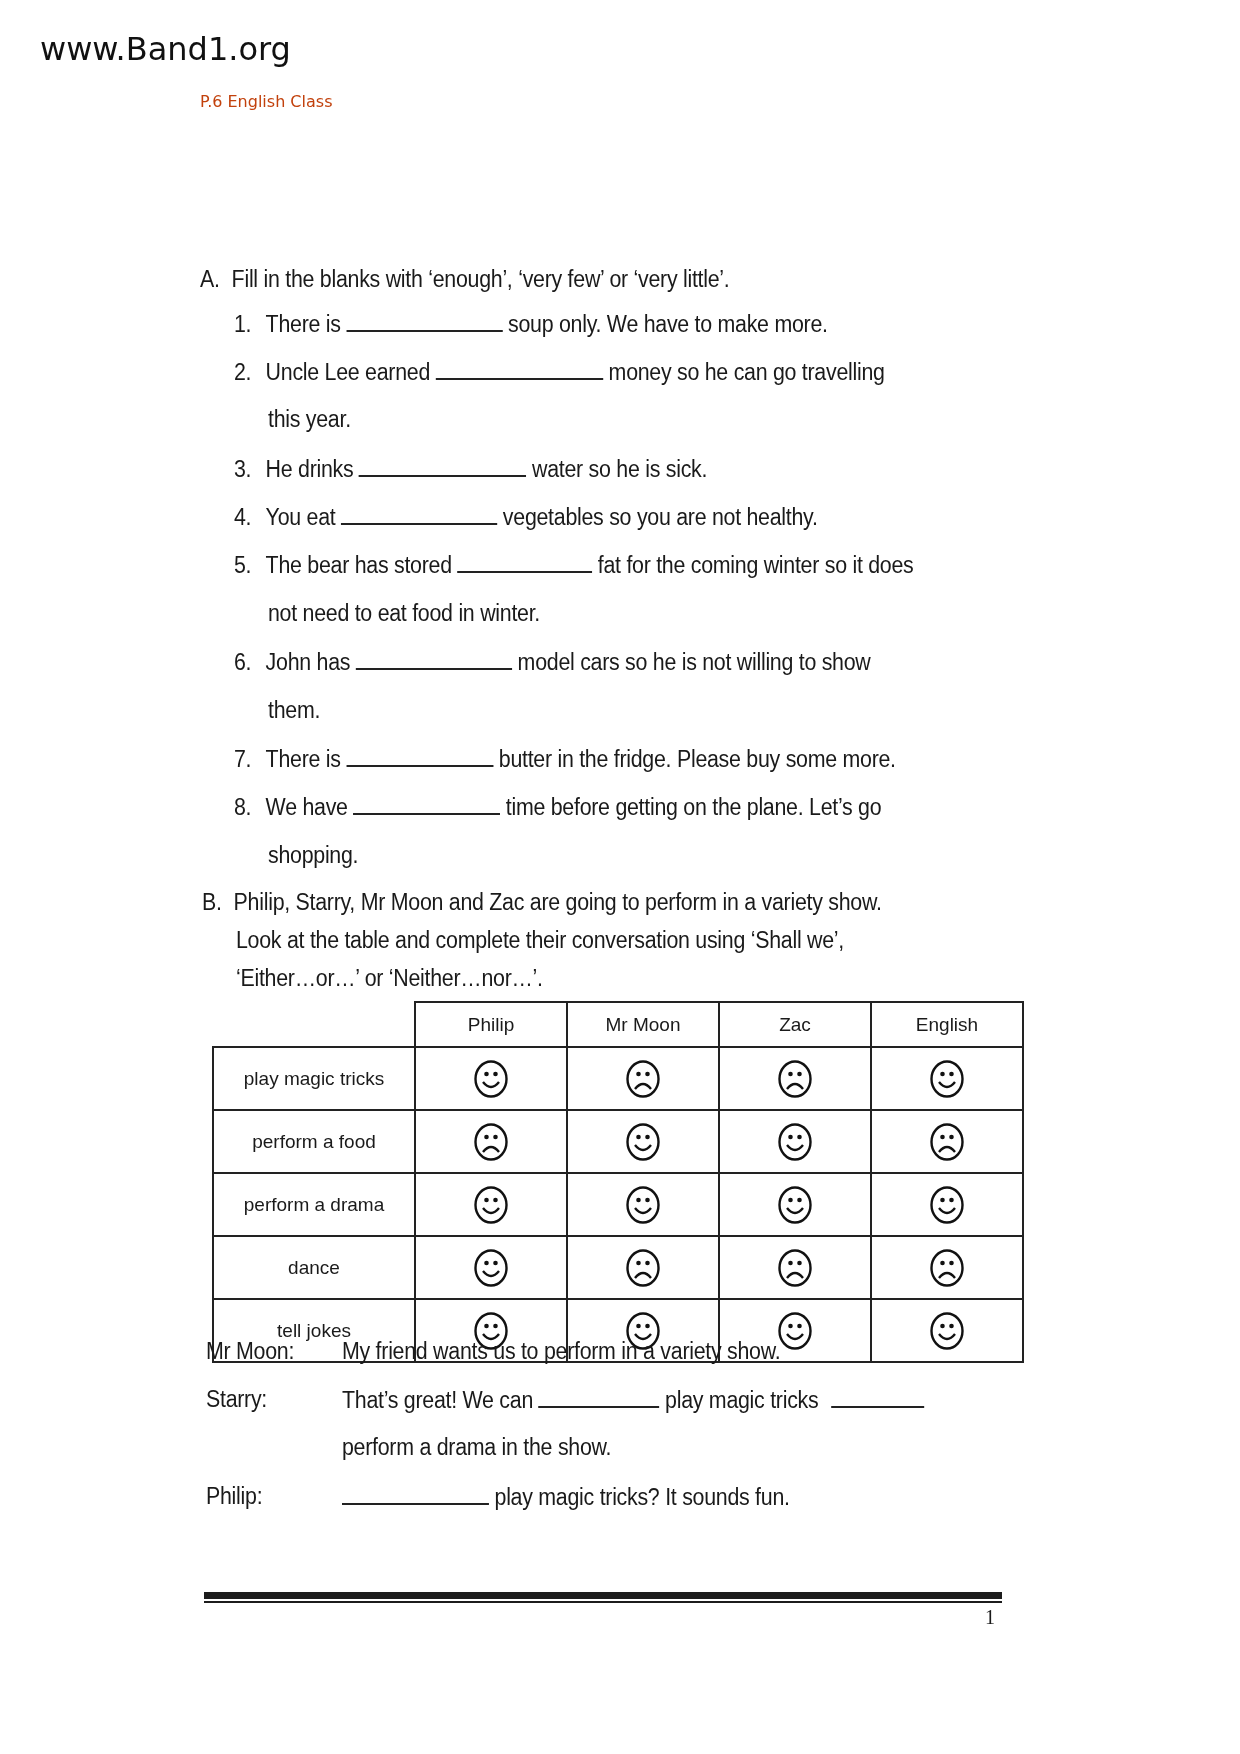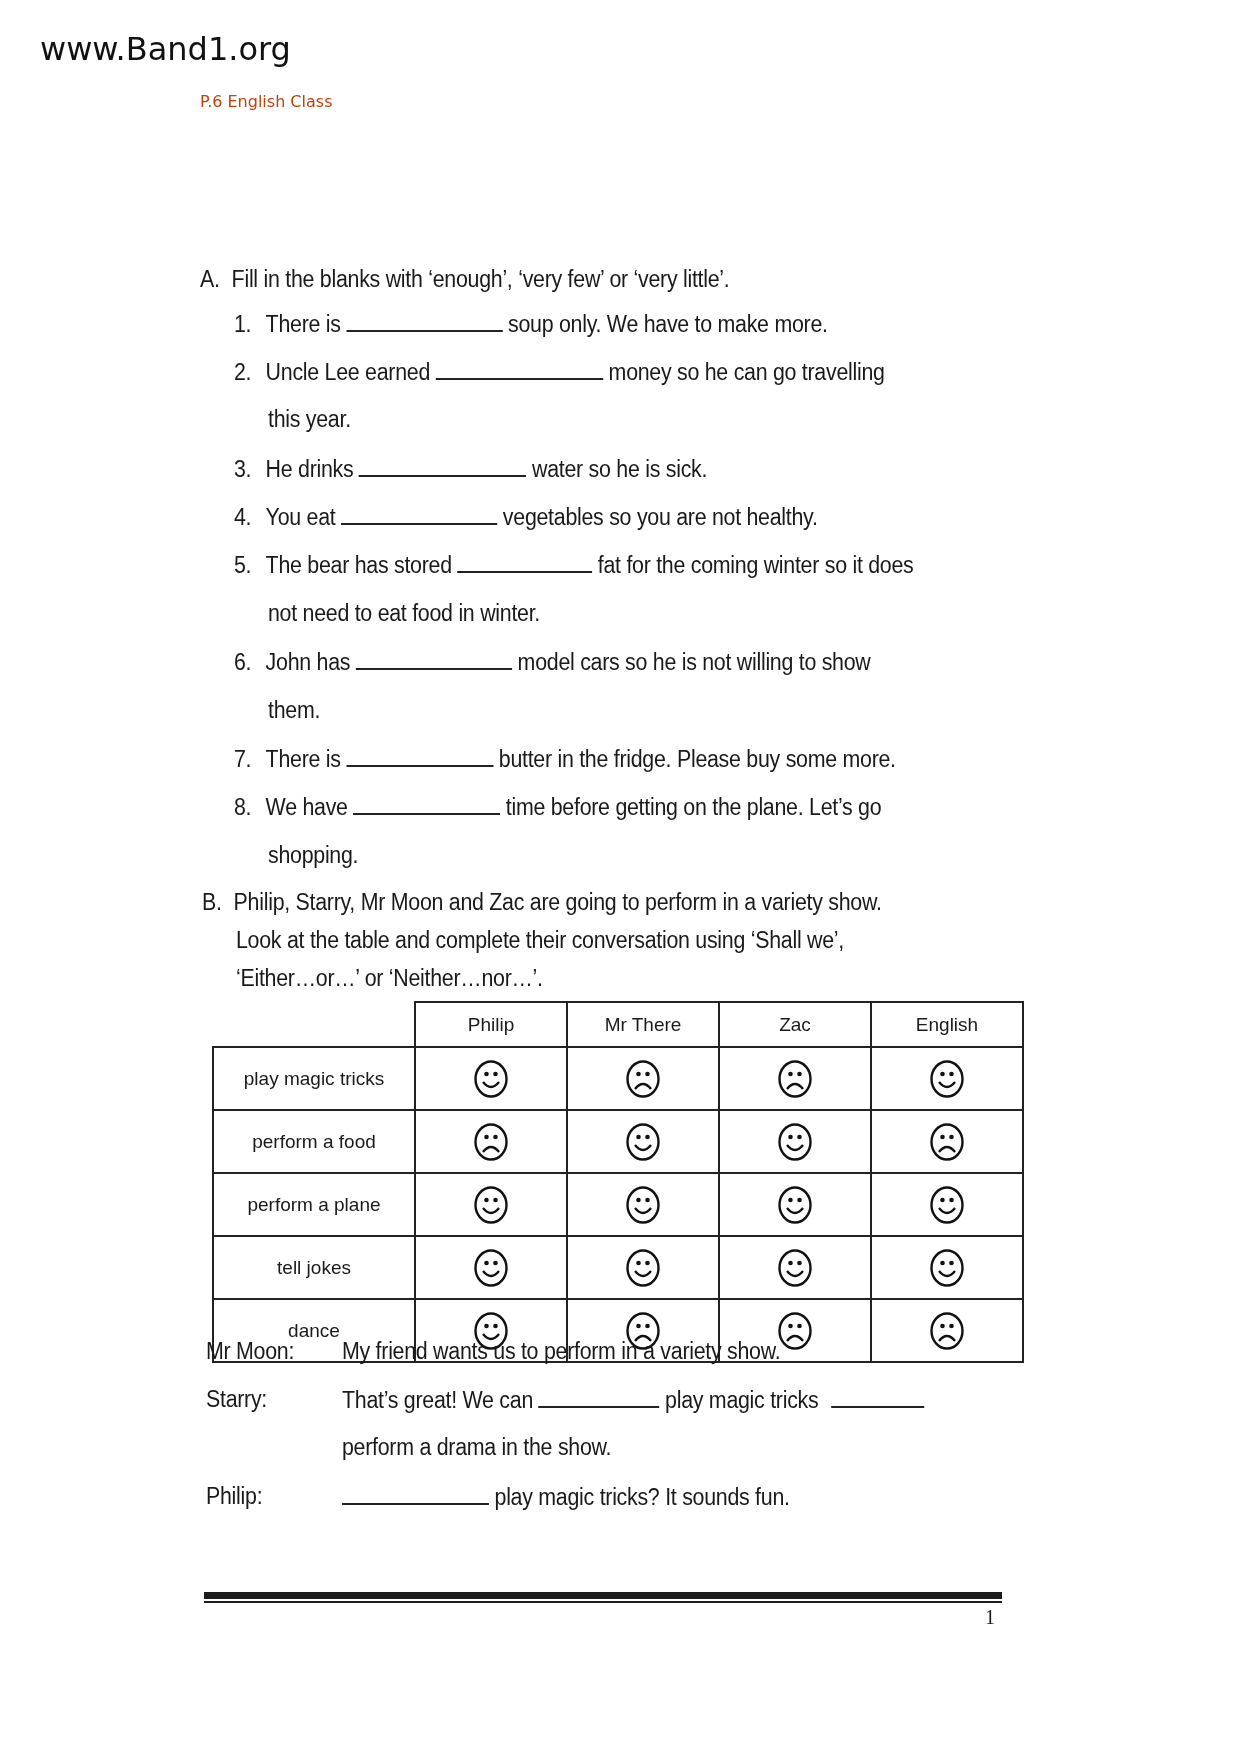--- a/index.html
+++ b/index.html
@@ -58,21 +58,21 @@
   <span class="num">B.</span><span>Philip, Starry, Mr Moon and Zac are going to perform in a variety show.</span>
 </div>
 <div class="abs txt" style="left:236px; top:927px;">Look at the table and complete their conversation using ‘Shall we’,</div>
 <div class="abs txt" style="left:236px; top:965px;">‘Either…or…’ or ‘Neither…nor…’.</div>
 
 <table class="grid">
   <thead>
     <tr>
       <th class="empty lbl"></th>
       <th class="col">Philip</th>
-      <th class="col">Mr There</th>
+      <th class="col">Mr Moon</th>
       <th class="col">Zac</th>
       <th class="col">English</th>
     </tr>
   </thead>
   <tbody id="table-body">
       <tr>
         <td class="lbl">play magic tricks</td>
         <td class="col"><span><svg class="face" viewBox="0 0 36 40">
               <ellipse cx="18" cy="20" rx="15.5" ry="17.5" fill="none" stroke="#111" stroke-width="2.4"></ellipse>
               <circle cx="13.5" cy="15" r="2.3" fill="#111"></circle>
@@ -119,44 +119,71 @@
               <path d="M10 23 Q18 33 26 23" fill="none" stroke="#111" stroke-width="2.4"></path>
             </svg></span></td>
         <td class="col"><span><svg class="face" viewBox="0 0 36 40">
               <ellipse cx="18" cy="20" rx="15.5" ry="17.5" fill="none" stroke="#111" stroke-width="2.4"></ellipse>
               <circle cx="13.5" cy="15" r="2.3" fill="#111"></circle>
               <circle cx="22.5" cy="15" r="2.3" fill="#111"></circle>
               <path d="M10 30 Q18 20 26 30" fill="none" stroke="#111" stroke-width="2.4"></path>
             </svg></span></td>
       </tr>
       <tr>
-        <td class="lbl">perform a plane</td>
-        <td class="col"><span><svg class="face" viewBox="0 0 36 40">
-              <ellipse cx="18" cy="20" rx="15.5" ry="17.5" fill="none" stroke="#111" stroke-width="2.4"></ellipse>
-              <circle cx="13.5" cy="15" r="2.3" fill="#111"></circle>
-              <circle cx="22.5" cy="15" r="2.3" fill="#111"></circle>
-              <path d="M10 23 Q18 33 26 23" fill="none" stroke="#111" stroke-width="2.4"></path>
-            </svg></span></td>
-        <td class="col"><span><svg class="face" viewBox="0 0 36 40">
-              <ellipse cx="18" cy="20" rx="15.5" ry="17.5" fill="none" stroke="#111" stroke-width="2.4"></ellipse>
-              <circle cx="13.5" cy="15" r="2.3" fill="#111"></circle>
-              <circle cx="22.5" cy="15" r="2.3" fill="#111"></circle>
-              <path d="M10 23 Q18 33 26 23" fill="none" stroke="#111" stroke-width="2.4"></path>
-            </svg></span></td>
-        <td class="col"><span><svg class="face" viewBox="0 0 36 40">
-              <ellipse cx="18" cy="20" rx="15.5" ry="17.5" fill="none" stroke="#111" stroke-width="2.4"></ellipse>
-              <circle cx="13.5" cy="15" r="2.3" fill="#111"></circle>
-              <circle cx="22.5" cy="15" r="2.3" fill="#111"></circle>
-              <path d="M10 23 Q18 33 26 23" fill="none" stroke="#111" stroke-width="2.4"></path>
-            </svg></span></td>
-        <td class="col"><span><svg class="face" viewBox="0 0 36 40">
-              <ellipse cx="18" cy="20" rx="15.5" ry="17.5" fill="none" stroke="#111" stroke-width="2.4"></ellipse>
-              <circle cx="13.5" cy="15" r="2.3" fill="#111"></circle>
-              <circle cx="22.5" cy="15" r="2.3" fill="#111"></circle>
-              <path d="M10 23 Q18 33 26 23" fill="none" stroke="#111" stroke-width="2.4"></path>
+        <td class="lbl">perform a drama</td>
+        <td class="col"><span><svg class="face" viewBox="0 0 36 40">
+              <ellipse cx="18" cy="20" rx="15.5" ry="17.5" fill="none" stroke="#111" stroke-width="2.4"></ellipse>
+              <circle cx="13.5" cy="15" r="2.3" fill="#111"></circle>
+              <circle cx="22.5" cy="15" r="2.3" fill="#111"></circle>
+              <path d="M10 23 Q18 33 26 23" fill="none" stroke="#111" stroke-width="2.4"></path>
+            </svg></span></td>
+        <td class="col"><span><svg class="face" viewBox="0 0 36 40">
+              <ellipse cx="18" cy="20" rx="15.5" ry="17.5" fill="none" stroke="#111" stroke-width="2.4"></ellipse>
+              <circle cx="13.5" cy="15" r="2.3" fill="#111"></circle>
+              <circle cx="22.5" cy="15" r="2.3" fill="#111"></circle>
+              <path d="M10 23 Q18 33 26 23" fill="none" stroke="#111" stroke-width="2.4"></path>
+            </svg></span></td>
+        <td class="col"><span><svg class="face" viewBox="0 0 36 40">
+              <ellipse cx="18" cy="20" rx="15.5" ry="17.5" fill="none" stroke="#111" stroke-width="2.4"></ellipse>
+              <circle cx="13.5" cy="15" r="2.3" fill="#111"></circle>
+              <circle cx="22.5" cy="15" r="2.3" fill="#111"></circle>
+              <path d="M10 23 Q18 33 26 23" fill="none" stroke="#111" stroke-width="2.4"></path>
+            </svg></span></td>
+        <td class="col"><span><svg class="face" viewBox="0 0 36 40">
+              <ellipse cx="18" cy="20" rx="15.5" ry="17.5" fill="none" stroke="#111" stroke-width="2.4"></ellipse>
+              <circle cx="13.5" cy="15" r="2.3" fill="#111"></circle>
+              <circle cx="22.5" cy="15" r="2.3" fill="#111"></circle>
+              <path d="M10 23 Q18 33 26 23" fill="none" stroke="#111" stroke-width="2.4"></path>
+            </svg></span></td>
+      </tr>
+      <tr>
+        <td class="lbl">dance</td>
+        <td class="col"><span><svg class="face" viewBox="0 0 36 40">
+              <ellipse cx="18" cy="20" rx="15.5" ry="17.5" fill="none" stroke="#111" stroke-width="2.4"></ellipse>
+              <circle cx="13.5" cy="15" r="2.3" fill="#111"></circle>
+              <circle cx="22.5" cy="15" r="2.3" fill="#111"></circle>
+              <path d="M10 23 Q18 33 26 23" fill="none" stroke="#111" stroke-width="2.4"></path>
+            </svg></span></td>
+        <td class="col"><span><svg class="face" viewBox="0 0 36 40">
+              <ellipse cx="18" cy="20" rx="15.5" ry="17.5" fill="none" stroke="#111" stroke-width="2.4"></ellipse>
+              <circle cx="13.5" cy="15" r="2.3" fill="#111"></circle>
+              <circle cx="22.5" cy="15" r="2.3" fill="#111"></circle>
+              <path d="M10 30 Q18 20 26 30" fill="none" stroke="#111" stroke-width="2.4"></path>
+            </svg></span></td>
+        <td class="col"><span><svg class="face" viewBox="0 0 36 40">
+              <ellipse cx="18" cy="20" rx="15.5" ry="17.5" fill="none" stroke="#111" stroke-width="2.4"></ellipse>
+              <circle cx="13.5" cy="15" r="2.3" fill="#111"></circle>
+              <circle cx="22.5" cy="15" r="2.3" fill="#111"></circle>
+              <path d="M10 30 Q18 20 26 30" fill="none" stroke="#111" stroke-width="2.4"></path>
+            </svg></span></td>
+        <td class="col"><span><svg class="face" viewBox="0 0 36 40">
+              <ellipse cx="18" cy="20" rx="15.5" ry="17.5" fill="none" stroke="#111" stroke-width="2.4"></ellipse>
+              <circle cx="13.5" cy="15" r="2.3" fill="#111"></circle>
+              <circle cx="22.5" cy="15" r="2.3" fill="#111"></circle>
+              <path d="M10 30 Q18 20 26 30" fill="none" stroke="#111" stroke-width="2.4"></path>
             </svg></span></td>
       </tr>
       <tr>
         <td class="lbl">tell jokes</td>
         <td class="col"><span><svg class="face" viewBox="0 0 36 40">
               <ellipse cx="18" cy="20" rx="15.5" ry="17.5" fill="none" stroke="#111" stroke-width="2.4"></ellipse>
               <circle cx="13.5" cy="15" r="2.3" fill="#111"></circle>
               <circle cx="22.5" cy="15" r="2.3" fill="#111"></circle>
               <path d="M10 23 Q18 33 26 23" fill="none" stroke="#111" stroke-width="2.4"></path>
             </svg></span></td>
@@ -170,47 +197,20 @@
               <ellipse cx="18" cy="20" rx="15.5" ry="17.5" fill="none" stroke="#111" stroke-width="2.4"></ellipse>
               <circle cx="13.5" cy="15" r="2.3" fill="#111"></circle>
               <circle cx="22.5" cy="15" r="2.3" fill="#111"></circle>
               <path d="M10 23 Q18 33 26 23" fill="none" stroke="#111" stroke-width="2.4"></path>
             </svg></span></td>
         <td class="col"><span><svg class="face" viewBox="0 0 36 40">
               <ellipse cx="18" cy="20" rx="15.5" ry="17.5" fill="none" stroke="#111" stroke-width="2.4"></ellipse>
               <circle cx="13.5" cy="15" r="2.3" fill="#111"></circle>
               <circle cx="22.5" cy="15" r="2.3" fill="#111"></circle>
               <path d="M10 23 Q18 33 26 23" fill="none" stroke="#111" stroke-width="2.4"></path>
-            </svg></span></td>
-      </tr>
-      <tr>
-        <td class="lbl">dance</td>
-        <td class="col"><span><svg class="face" viewBox="0 0 36 40">
-              <ellipse cx="18" cy="20" rx="15.5" ry="17.5" fill="none" stroke="#111" stroke-width="2.4"></ellipse>
-              <circle cx="13.5" cy="15" r="2.3" fill="#111"></circle>
-              <circle cx="22.5" cy="15" r="2.3" fill="#111"></circle>
-              <path d="M10 23 Q18 33 26 23" fill="none" stroke="#111" stroke-width="2.4"></path>
-            </svg></span></td>
-        <td class="col"><span><svg class="face" viewBox="0 0 36 40">
-              <ellipse cx="18" cy="20" rx="15.5" ry="17.5" fill="none" stroke="#111" stroke-width="2.4"></ellipse>
-              <circle cx="13.5" cy="15" r="2.3" fill="#111"></circle>
-              <circle cx="22.5" cy="15" r="2.3" fill="#111"></circle>
-              <path d="M10 30 Q18 20 26 30" fill="none" stroke="#111" stroke-width="2.4"></path>
-            </svg></span></td>
-        <td class="col"><span><svg class="face" viewBox="0 0 36 40">
-              <ellipse cx="18" cy="20" rx="15.5" ry="17.5" fill="none" stroke="#111" stroke-width="2.4"></ellipse>
-              <circle cx="13.5" cy="15" r="2.3" fill="#111"></circle>
-              <circle cx="22.5" cy="15" r="2.3" fill="#111"></circle>
-              <path d="M10 30 Q18 20 26 30" fill="none" stroke="#111" stroke-width="2.4"></path>
-            </svg></span></td>
-        <td class="col"><span><svg class="face" viewBox="0 0 36 40">
-              <ellipse cx="18" cy="20" rx="15.5" ry="17.5" fill="none" stroke="#111" stroke-width="2.4"></ellipse>
-              <circle cx="13.5" cy="15" r="2.3" fill="#111"></circle>
-              <circle cx="22.5" cy="15" r="2.3" fill="#111"></circle>
-              <path d="M10 30 Q18 20 26 30" fill="none" stroke="#111" stroke-width="2.4"></path>
             </svg></span></td>
       </tr>
     </tbody>
 </table>
 
 <div id="dialogue">
     <div class="abs txt" style="left: 206px; top: 1338px;"><span>Mr Moon:</span></div>
     <div class="abs txt" style="left: 342px; top: 1338px;"><span>My friend wants us to perform in a variety show.</span></div>
     <div class="abs txt" style="left: 206px; top: 1386px;"><span>Starry:</span></div>
     <div class="abs txt" style="left: 342px; top: 1386px;"><span>That’s great! We can</span><span class="blank" style="width:130px"></span><span>play magic tricks</span><span class="blank" style="width:100px; margin-left:14px"></span></div>

